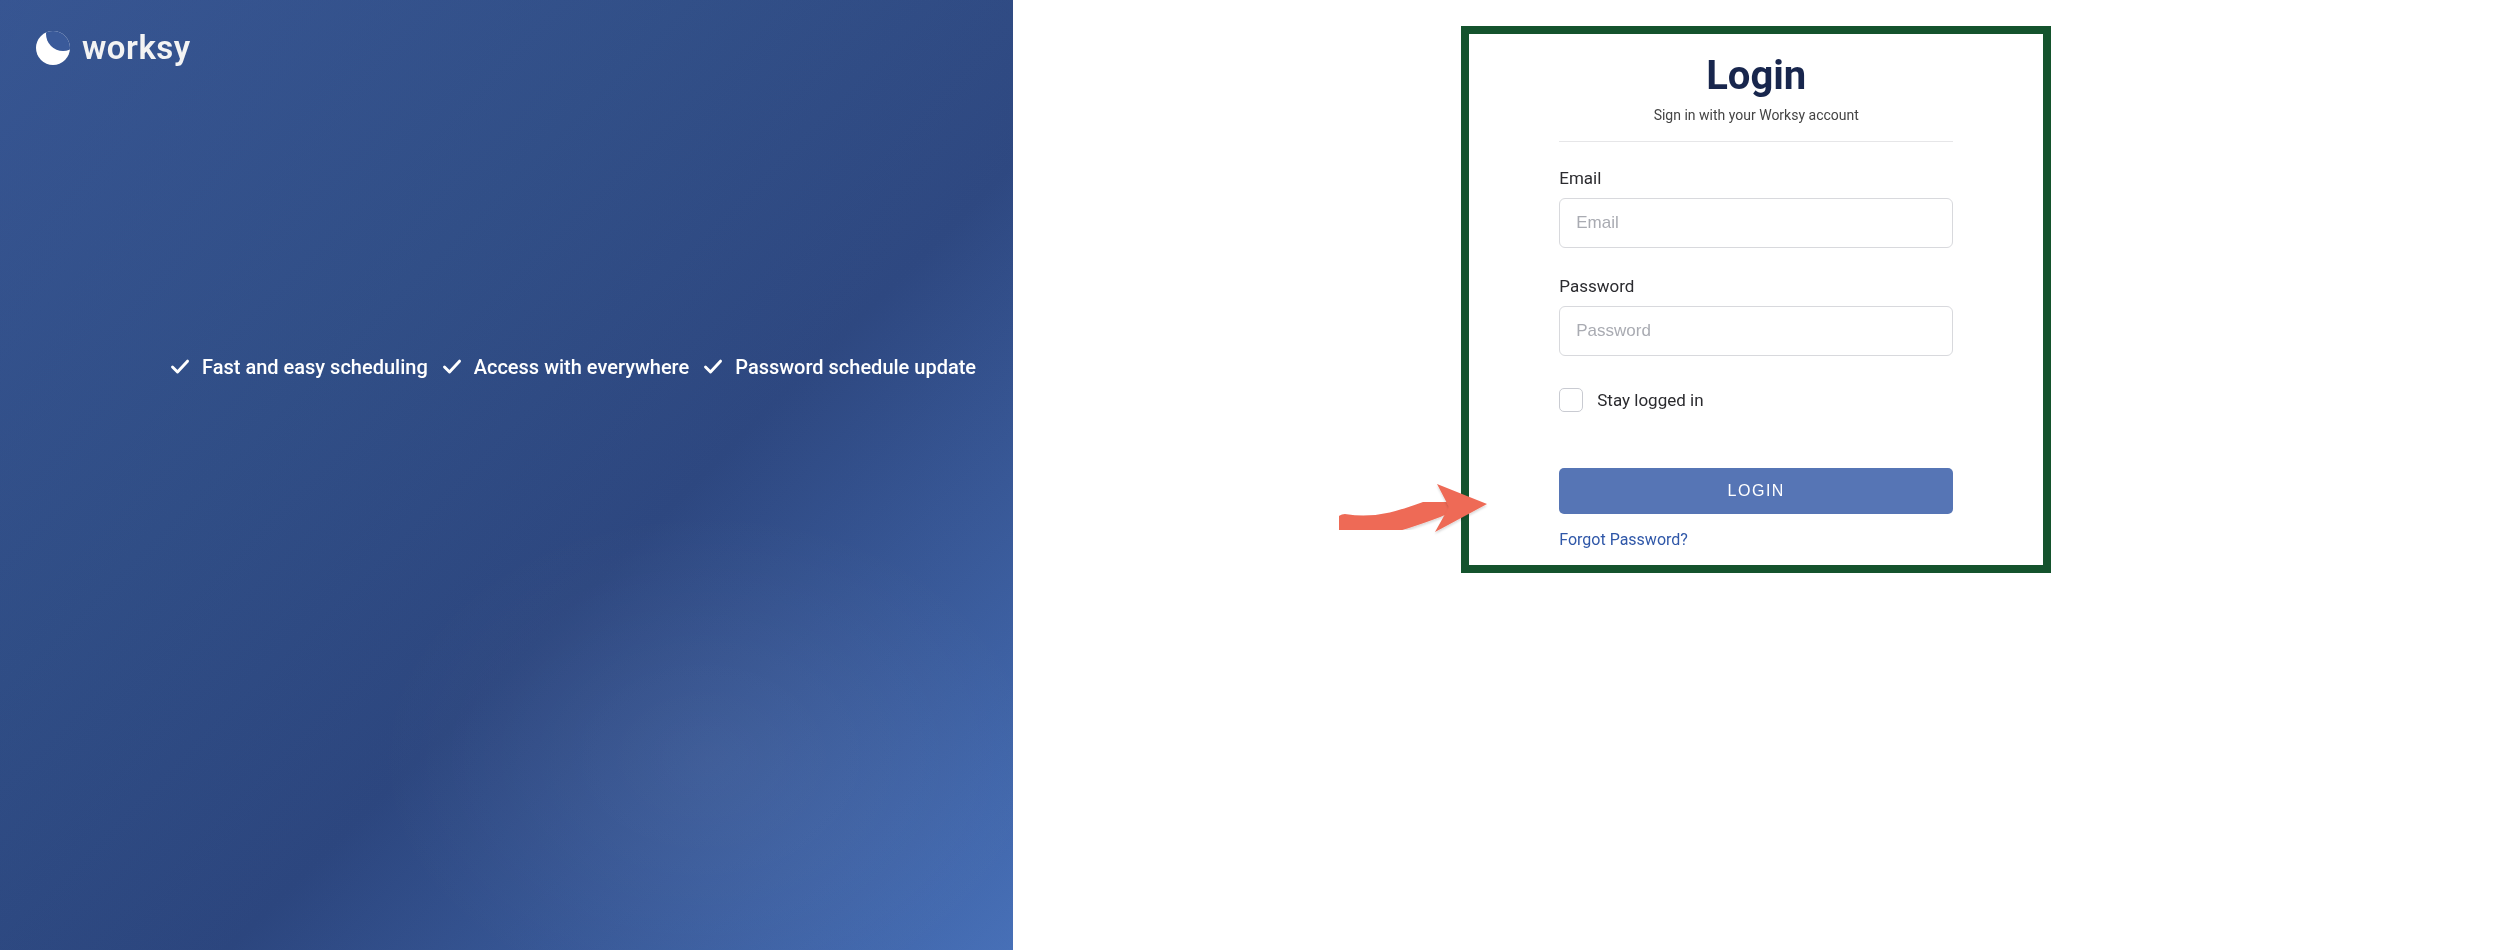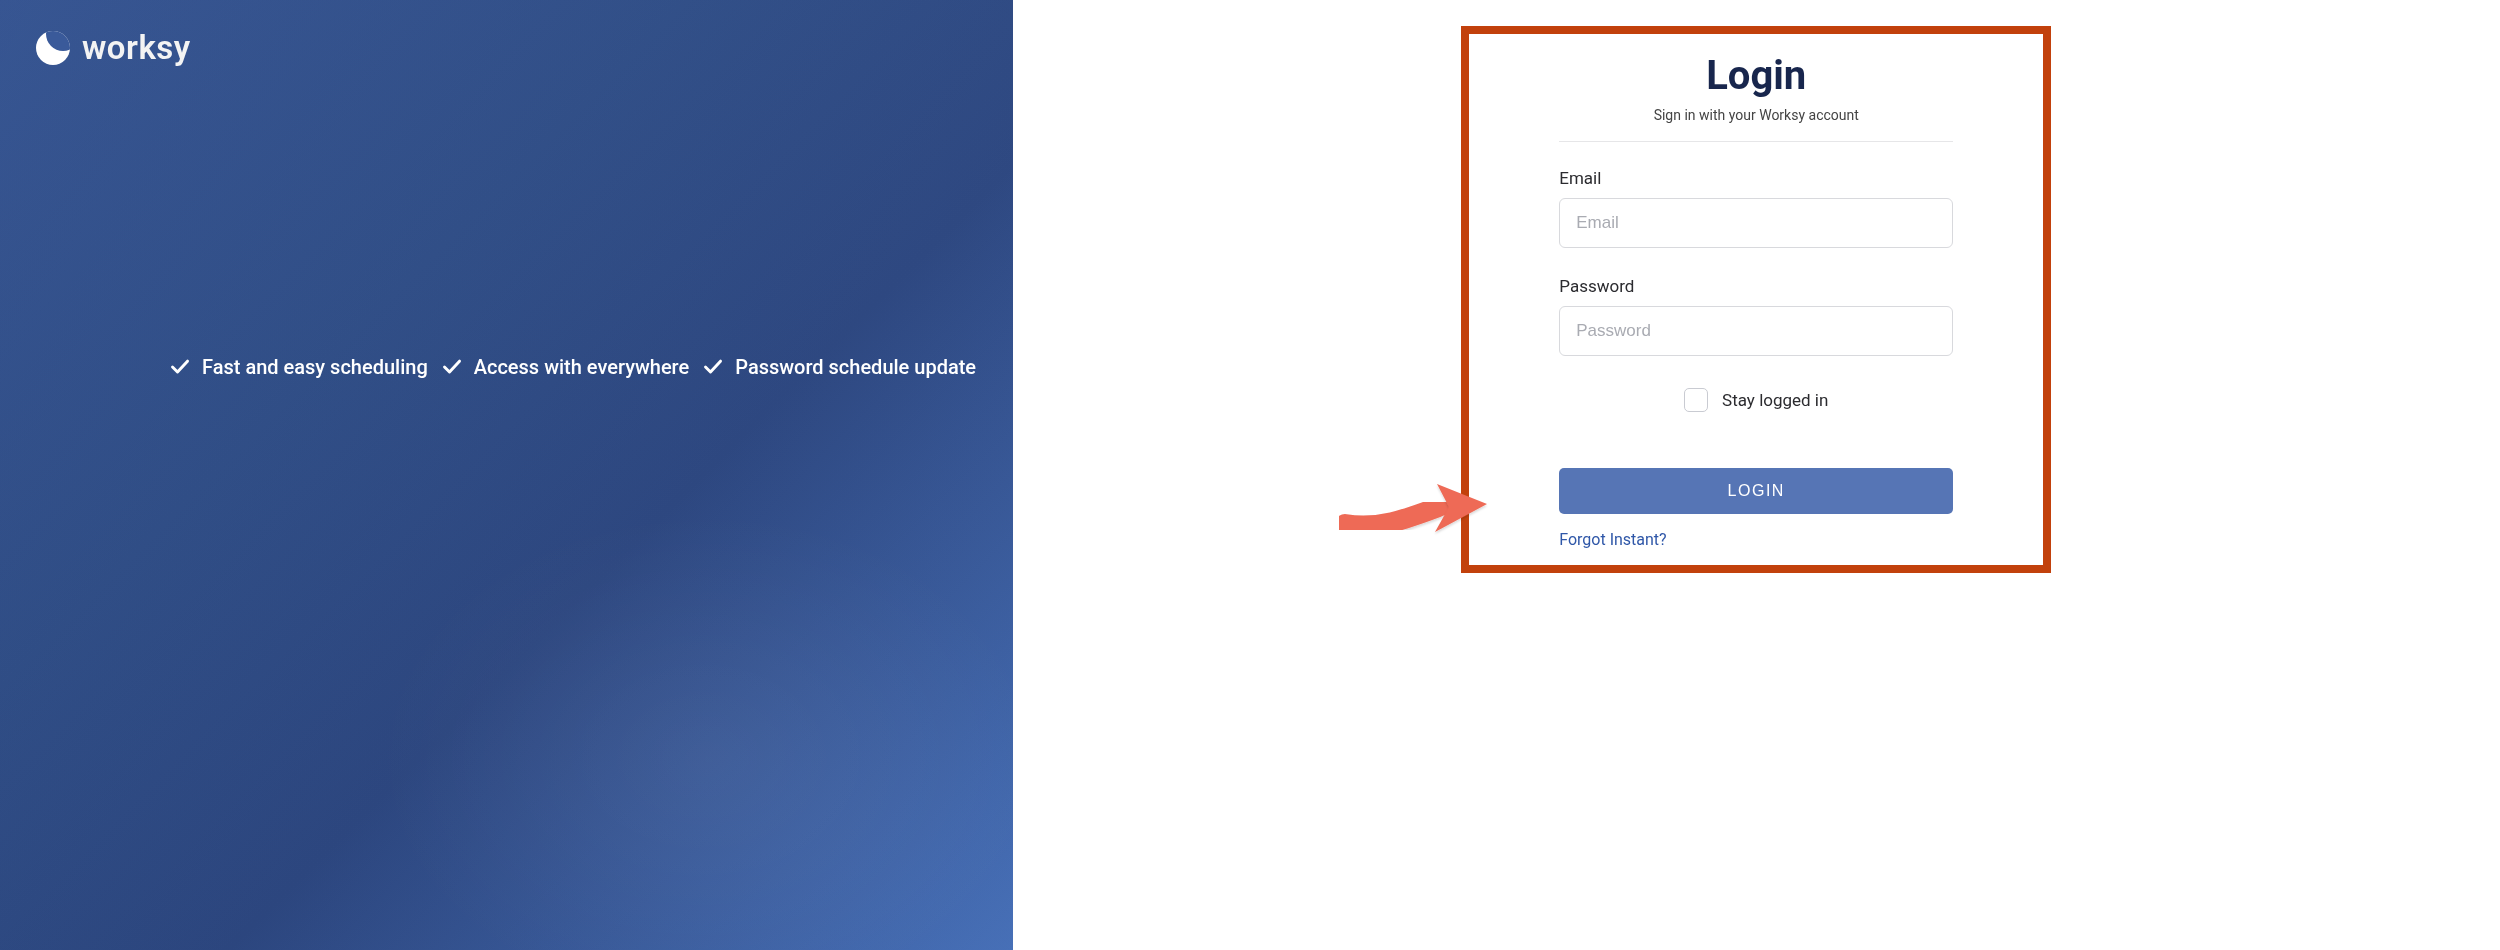--- a/index.html
+++ b/index.html
@@ -60,21 +60,21 @@
     background:#fff;
     position:relative;
     display:flex;
     justify-content:center;
     align-items:flex-start;
     padding-top:26px;
   }
 
   .login-card {
     width:590px;
-    border:8px solid #c2410c;
+    border:8px solid #14532d;
     padding:18px 90px 10px 90px;
     background:#fff;
     position:relative;
   }
 
   .login-title {
     text-align:center;
     font-size:40px;
     font-weight:700;
     color:#18264d;
@@ -100,21 +100,21 @@
     border:1px solid #d8d9dd;
     border-radius:6px;
     padding:0 16px;
     font-size:17px;
     color:#333;
     margin-bottom:28px;
     outline:none;
   }
   .text-input::placeholder { color:#a9abb2; }
 
-  .stay-row { display:flex; align-items:center; gap:14px; margin-top:4px; margin-bottom:56px;justify-content:center; }
+  .stay-row { display:flex; align-items:center; gap:14px; margin-top:4px; margin-bottom:56px; }
   .checkbox {
     width:24px; height:24px;
     border:1.5px solid #c9cbd2;
     border-radius:5px;
     background:#fff;
     cursor:pointer;
   }
   .stay-label { font-size:17px; color:#2b2b2f; }
 
   .login-btn {
@@ -215,15 +215,15 @@
     <label class="field-label">Password</label>
     <input type="password" class="text-input" placeholder="Password" style="">
 
     <div class="stay-row">
       <div class="checkbox"></div>
       <span class="stay-label">Stay logged in</span>
     </div>
 
     <button class="login-btn">LOGIN</button>
 
-    <a class="forgot-link">Forgot Instant?</a>
+    <a class="forgot-link">Forgot Password?</a>
   </div>
 </div>
 
 </body></html>

